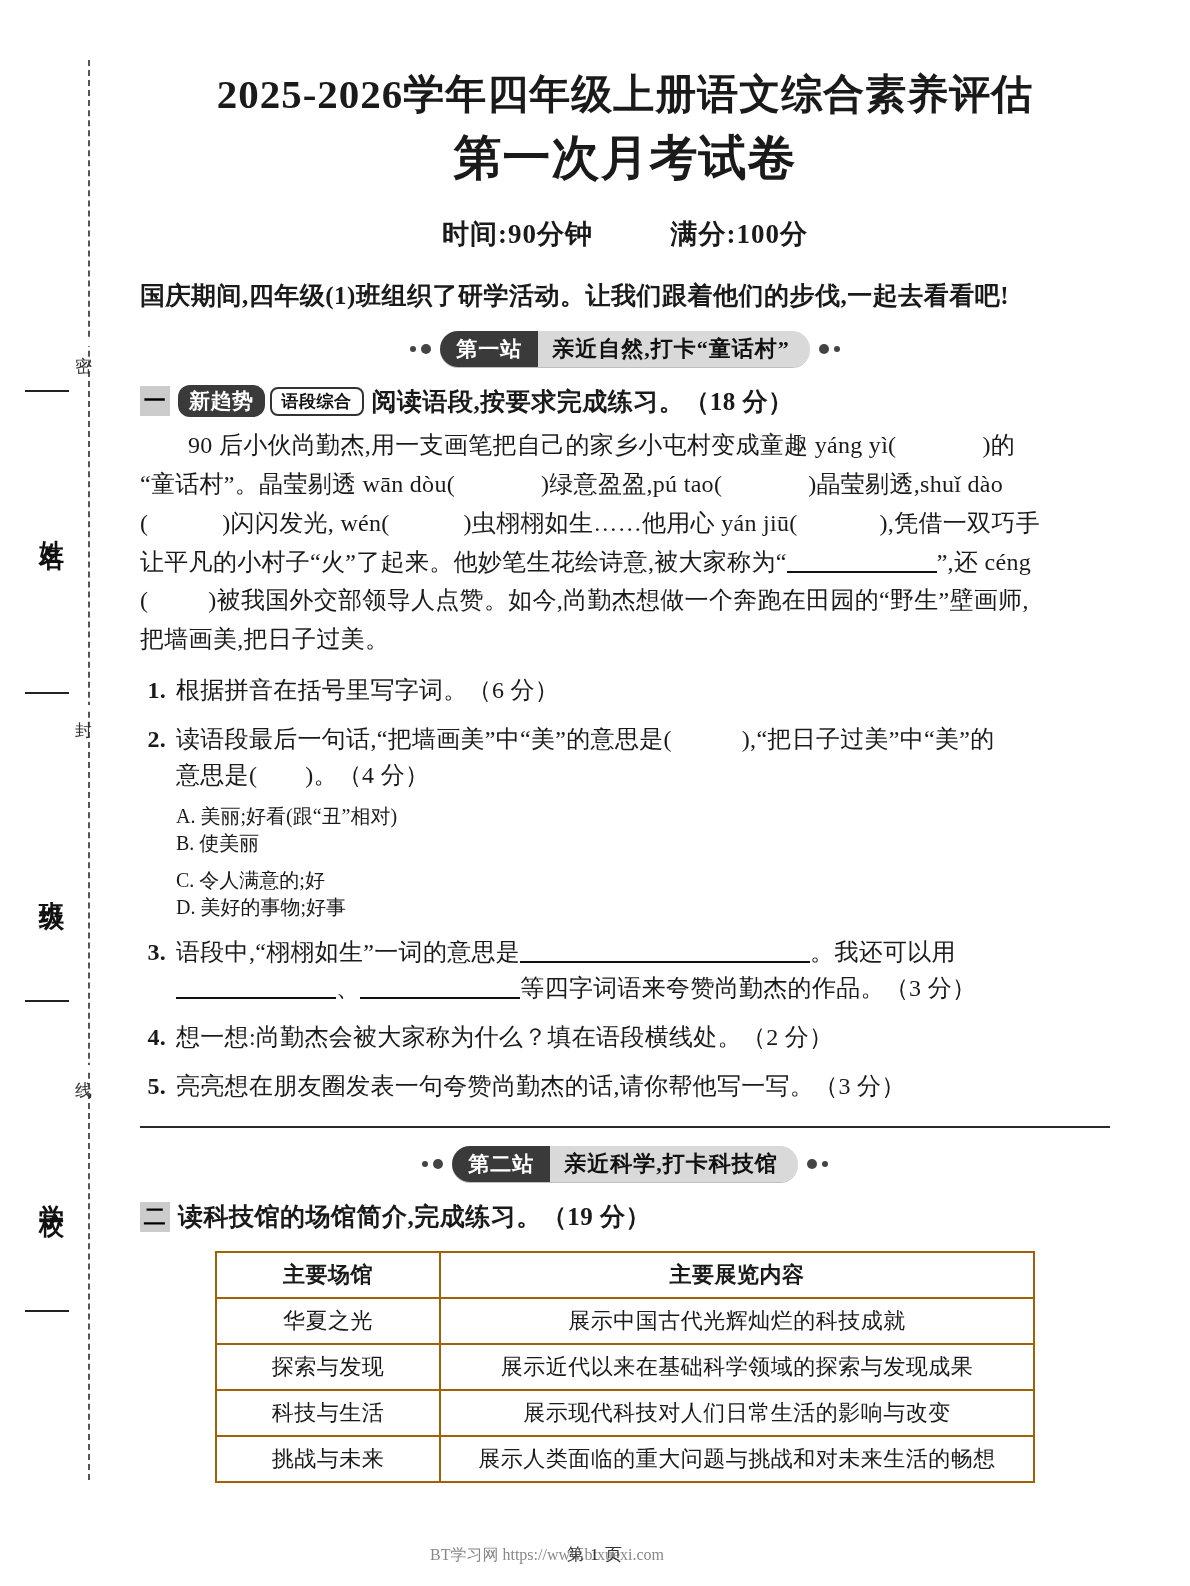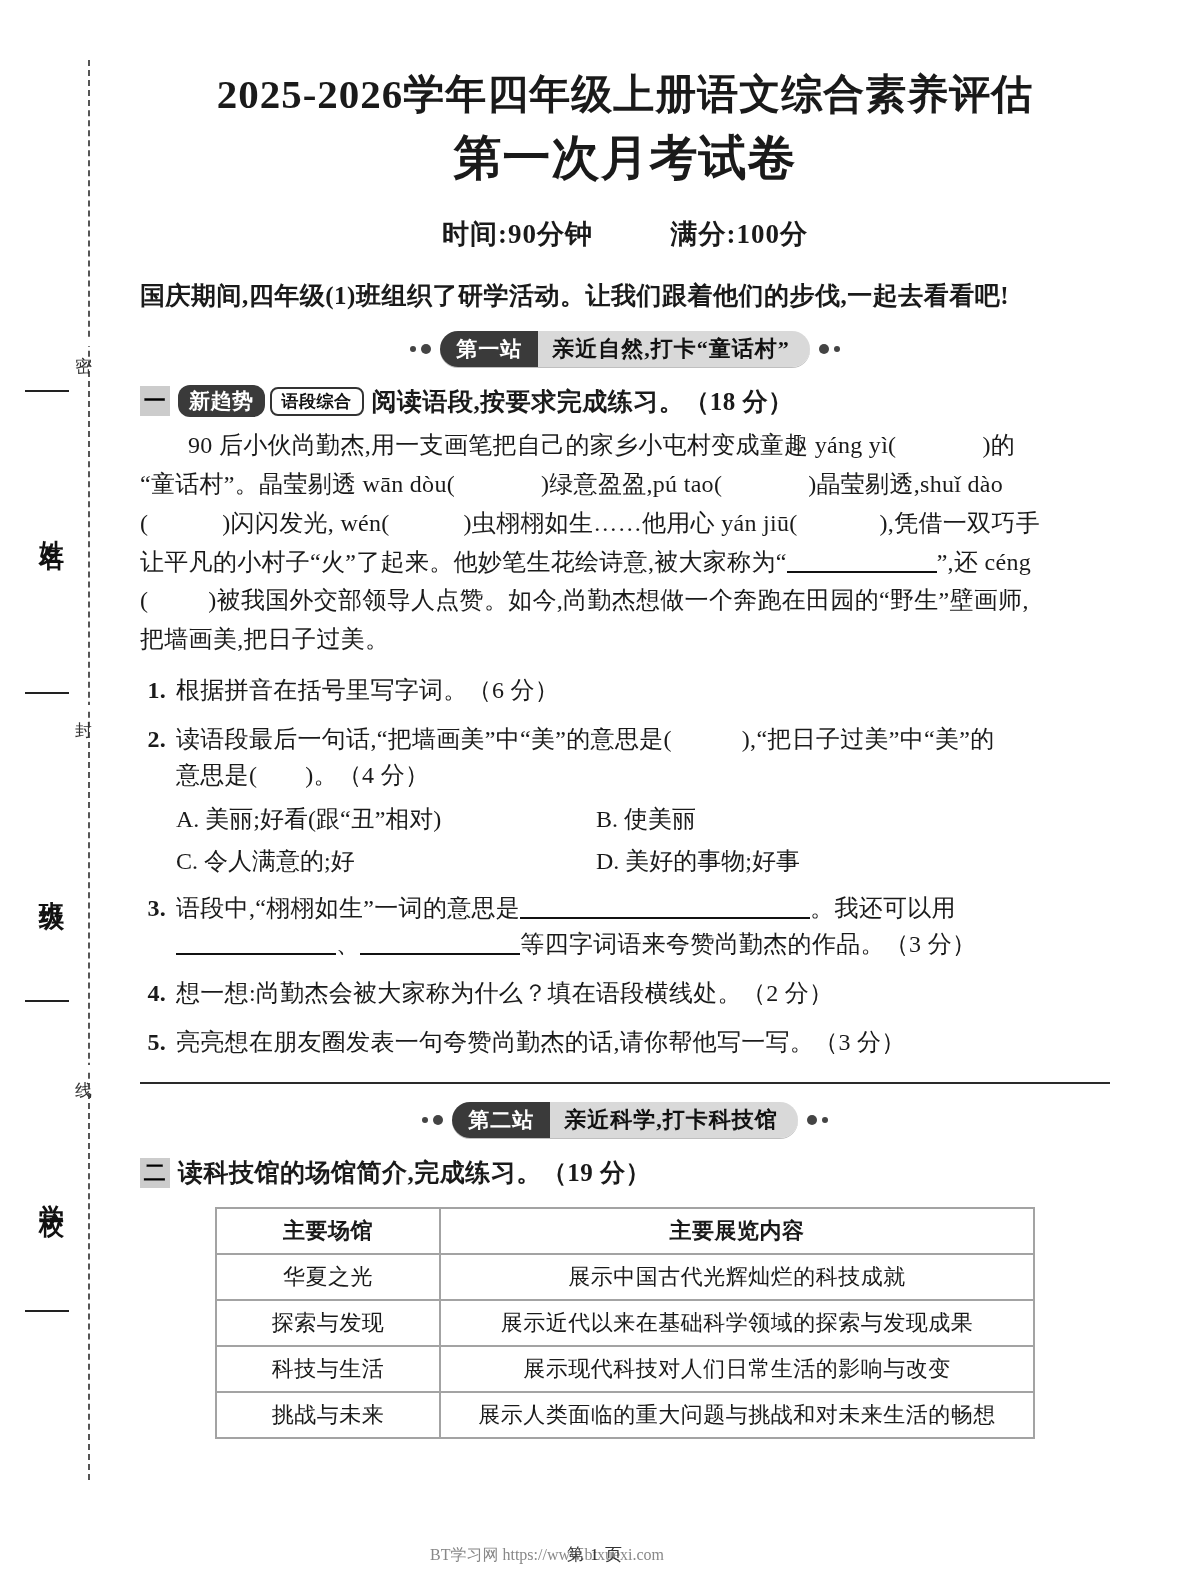--- a/index.html
+++ b/index.html
@@ -234,42 +234,43 @@
     font-weight: bold;
     text-align: right;
     padding-right: 10px;
     box-sizing: border-box;
   }
   .item .body { flex: 1; text-align: justify; }
 
   .opts {
     display: flex;
     margin-top: 10px;
-    font-size: 24px;
+    font-size: 20px;
     padding-left: 36px;
+    flex-direction: column;
   }
   .opts .opt-a { width: 420px; }
   .opts .opt-b { flex: 1; }
 
   .hr-thin {
     margin: 22px 0 0 0;
     border: none;
     border-top: 2px solid #2a2a2a;
     width: 100%;
   }
 
   
   table.exhibit {
     border-collapse: collapse;
     margin: 18px auto 0 auto;
     width: 820px;
     font-size: 22px;
   }
   table.exhibit td, table.exhibit th {
-    border: 2px solid #a3a3a3;
+    border: 2px solid #a16207;
     text-align: center;
     padding: 7px 6px;
     font-weight: normal;
     letter-spacing: 0.5px;
     font-family: "Liberation Serif", serif;
   }
   table.exhibit th { font-weight: bold; }
   table.exhibit .col-a { width: 210px; }
 
   

